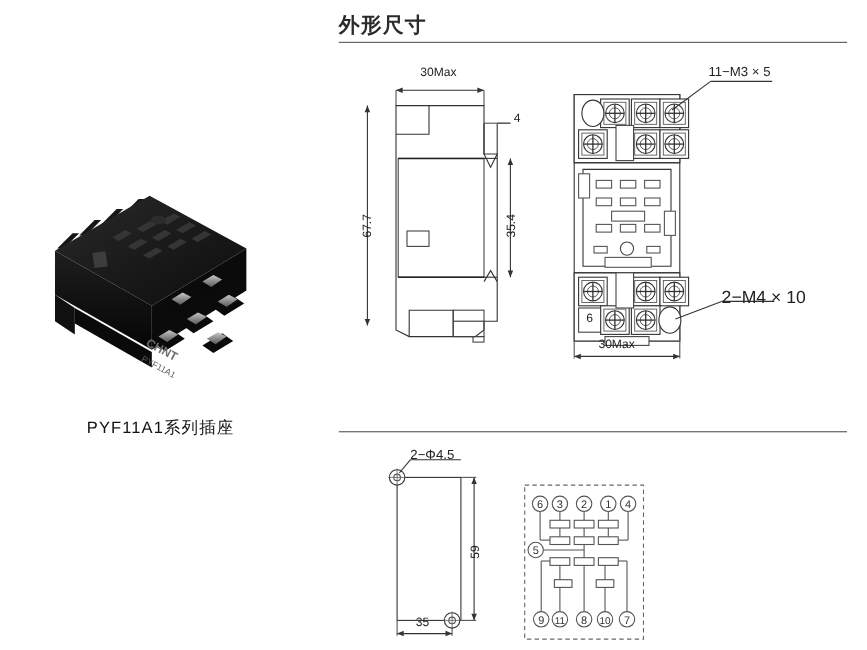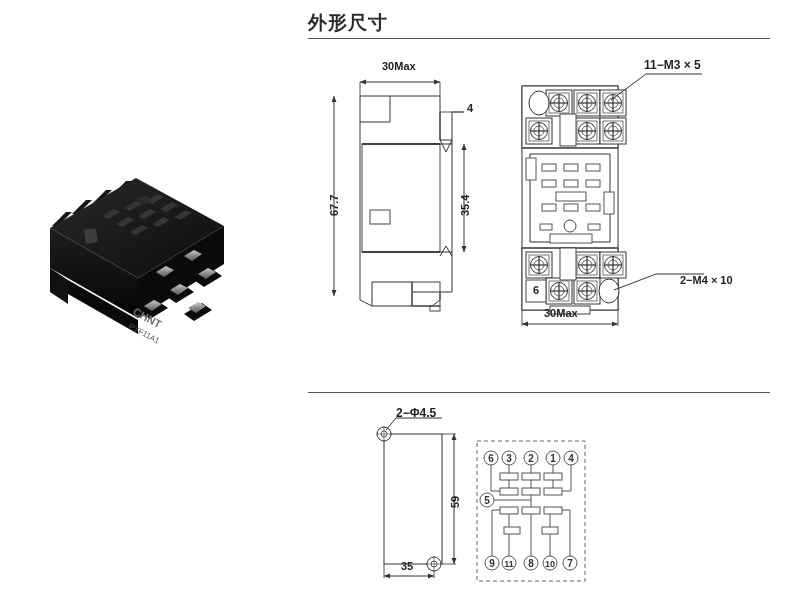--- a/index.html
+++ b/index.html
@@ -50,21 +50,21 @@
     left: 28px;
     top: 380px;
     width: 236px;
     text-align: center;
     font-size: 15px;
     letter-spacing: 1px;
     color: #111;
   }
 
   
-  .drawing { position: absolute; font-weight: bold; }
+  .drawing { position: absolute; }
   .dim-text {
     position: absolute;
     font-size: 11px;
     color: #222;
     white-space: nowrap;
     font-family: "Liberation Sans", "DejaVu Sans", sans-serif;
   }
   .dim-text.vert {
     transform: rotate(-90deg);
     transform-origin: left top;
@@ -150,20 +150,21 @@
       </g>
 
       <path d="M22,100 L40,112 L40,136 L22,124 Z" fill="#111"></path>
       <path d="M40,126 L110,166 L110,152 L40,112 Z" fill="#0a0a0a"></path>
 
       <text x="104" y="146" transform="rotate(28 104 146)" font-family="Liberation Sans, sans-serif" font-size="11" font-weight="bold" fill="#6e6e6e">CHNT</text>
       <text x="100" y="160" transform="rotate(28 100 160)" font-family="Liberation Sans, sans-serif" font-size="8" fill="#5a5a5a">PYF11A1</text>
     </svg>
   </div>
 
+  <div class="caption">PYF11A1系列插座</div>
 
   <div class="section-heading" style="left:308px; top:10px;">外形尺寸</div>
   <div class="divider" style="left:308px; top:38px; width:462px;"></div>
 
   <div class="drawing" style="left:312px; top:52px; width:190px; height:260px;">
     <svg width="190" height="260" viewBox="0 0 190 260">
       <g stroke="#333" fill="none" stroke-width="1">
 
         <line x1="48" y1="30" x2="128" y2="30"></line>
         <path d="M48,30 L54,27.5 L54,32.5 Z" fill="#333" stroke="none"></path>
@@ -293,28 +294,28 @@
       <g stroke="#333" stroke-width="1" fill="none">
         <line x1="16" y1="272" x2="112" y2="272"></line>
         <path d="M16,272 L22,269.5 L22,274.5 Z" fill="#333" stroke="none"></path>
         <path d="M112,272 L106,269.5 L106,274.5 Z" fill="#333" stroke="none"></path>
         <line x1="16" y1="258" x2="16" y2="274" stroke="#555"></line>
         <line x1="112" y1="258" x2="112" y2="274" stroke="#555"></line>
       </g>
     </svg>
 
     <div class="dim-text" style="left:138px; top:6px; font-size:12px;">11−M3 × 5</div>
-    <div class="dim-text" style="left:150px; top:222px; font-size:11px;margin-left:24px;">2−M4 × 10</div>
+    <div class="dim-text" style="left:150px; top:210px; font-size:16px;">2−M4 × 10</div>
     <div class="dim-text" style="left:27px; top:232px;">6</div>
     <div class="dim-text" style="left:38px; top:255px;">30Max</div>
   </div>
 
   <div class="divider" style="left:308px; top:392px; width:462px;"></div>
 
-  <div class="drawing" style="left:356px; top:404px; width:130px; height:180px;text-align:right;">
+  <div class="drawing" style="left:333px; top:404px; width:130px; height:180px;text-align:right;">
     <svg width="130" height="180" viewBox="0 0 130 180">
       <g stroke="#333" fill="none" stroke-width="1">
 
         <rect x="28" y="30" width="58" height="130" fill="#fff"></rect>
 
         <circle cx="28" cy="30" r="7" fill="#fff" stroke="#333"></circle>
         <circle cx="28" cy="30" r="3" fill="#fff" stroke="#555"></circle>
         <circle cx="78" cy="160" r="7" fill="#fff" stroke="#333"></circle>
         <circle cx="78" cy="160" r="3" fill="#fff" stroke="#555"></circle>
 

